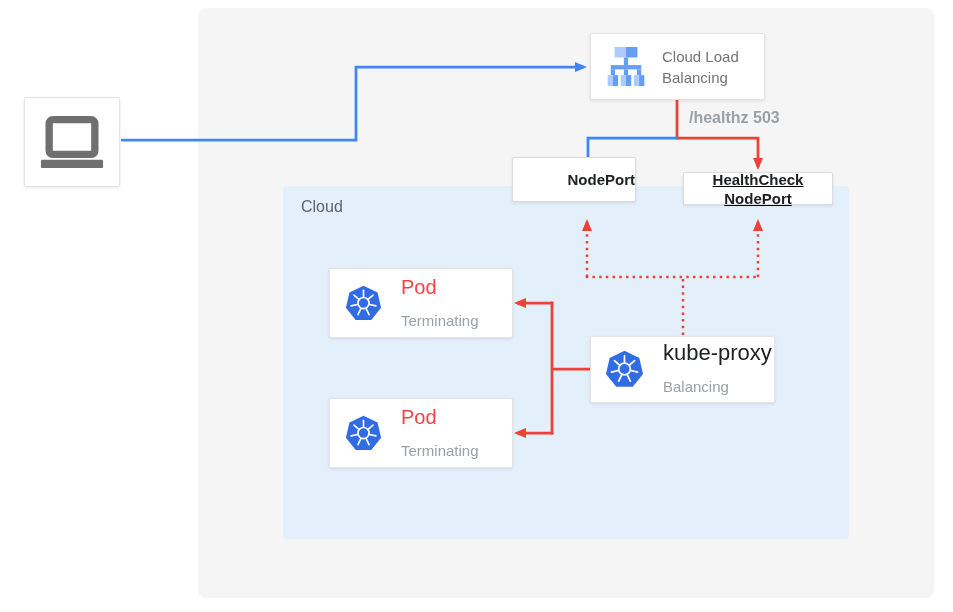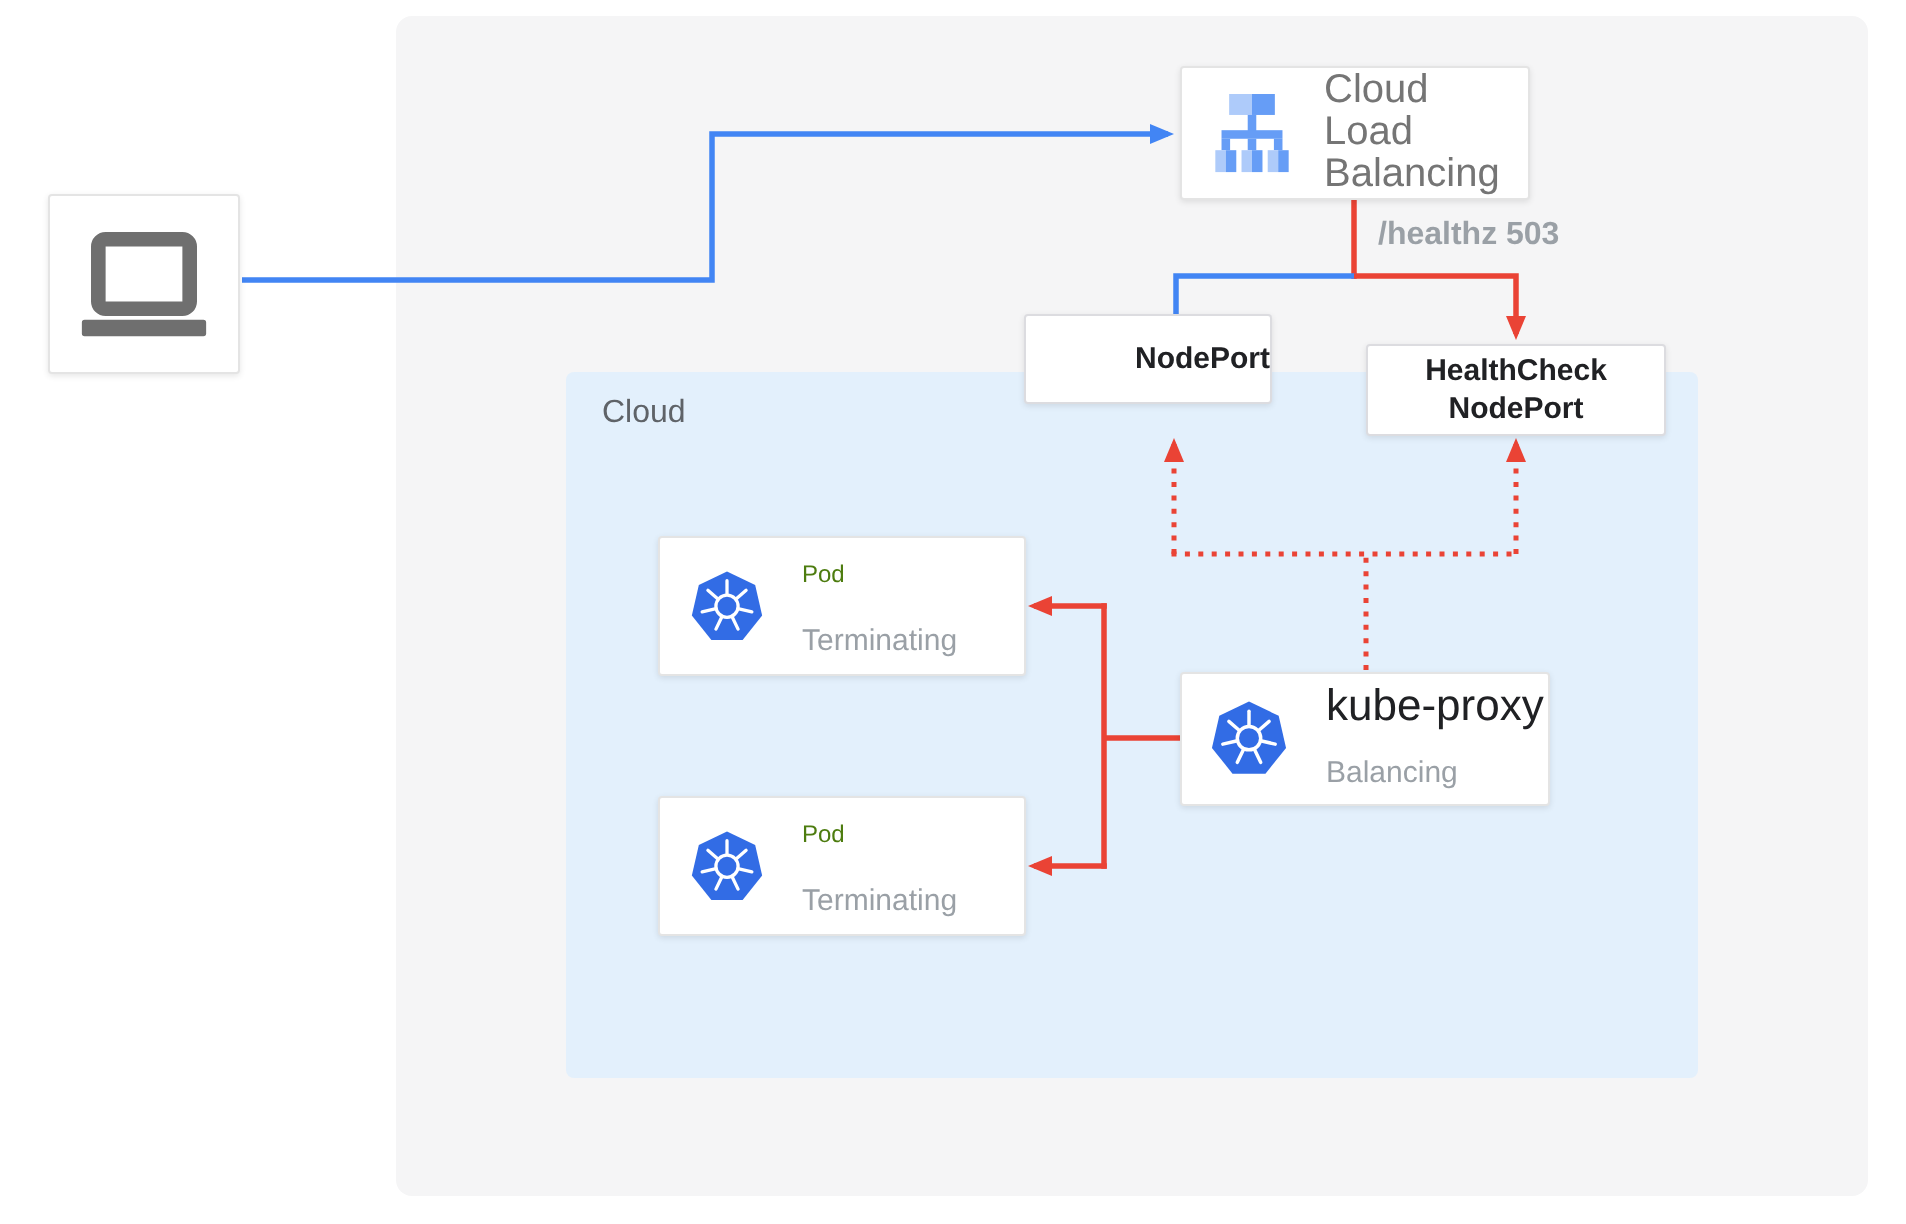--- a/index.html
+++ b/index.html
@@ -50,43 +50,43 @@
     position: absolute; background: #ffffff;
     border: 1px solid var(--card-border); border-radius: 2px;
     box-shadow: 0 1px 3px rgba(0,0,0,0.10);
     display: flex; align-items: center;
   }
   .laptop-card { left: 24px; top: 97px; width: 96px; height: 90px; justify-content: center; }
 
   .clb-card { left: 590px; top: 33px; width: 175px; height: 67px; padding-left: 12px; }
   .clb-label {
     margin-left: 13px; width: 102px;
-    font-size: 20px; line-height: 21px; color: var(--text-gray);
+    font-size: 15px; line-height: 21px; color: var(--text-gray);
   }
 
   .nodeport-card {
     left: 512px; top: 157px; width: 124px; height: 45px;
     justify-content: flex-end; border-color: #dcdce0;
   }
   .healthcheck-card {
-    left: 683px; top: 172px; width: 150px; height: 46px;
-    justify-content: center; border-color: #dcdce0;
+    left: 683px; top: 172px; width: 150px; height: 33px;
+    justify-content: center; border-color: #dcdce0; text-decoration: underline;
   }
   .port-label {
     font-size: 15px; font-weight: bold; color: var(--text-dark);
     text-align: center; line-height: 19px; max-width: 138px;
   }
 
   .pod-card { width: 184px; height: 70px; padding-left: 15px; }
   .pod-card.pod1 { left: 329px; top: 268px; }
   .pod-card.pod2 { left: 329px; top: 398px; }
   .kubeproxy-card { left: 590px; top: 336px; width: 185px; height: 67px; padding-left: 14px; }
 
   .card-text { margin-left: 19px; }
-  .card-title { font-size: 12px; color: #4d7c0f; line-height: 20px; }
+  .card-title { font-size: 20px; color: #ef4444; line-height: 20px; }
   .kubeproxy-card .card-title { font-size: 22px; color: var(--text-dark); }
   .card-sub { font-size: 15px; color: var(--text-muted); line-height: 19px; margin-top: 14px; }
 
   .healthz-label {
     position: absolute; left: 689px; top: 109px;
     font-size: 16px; font-weight: bold; color: var(--text-muted);
   }
 </style>
 </head>
 <body>

